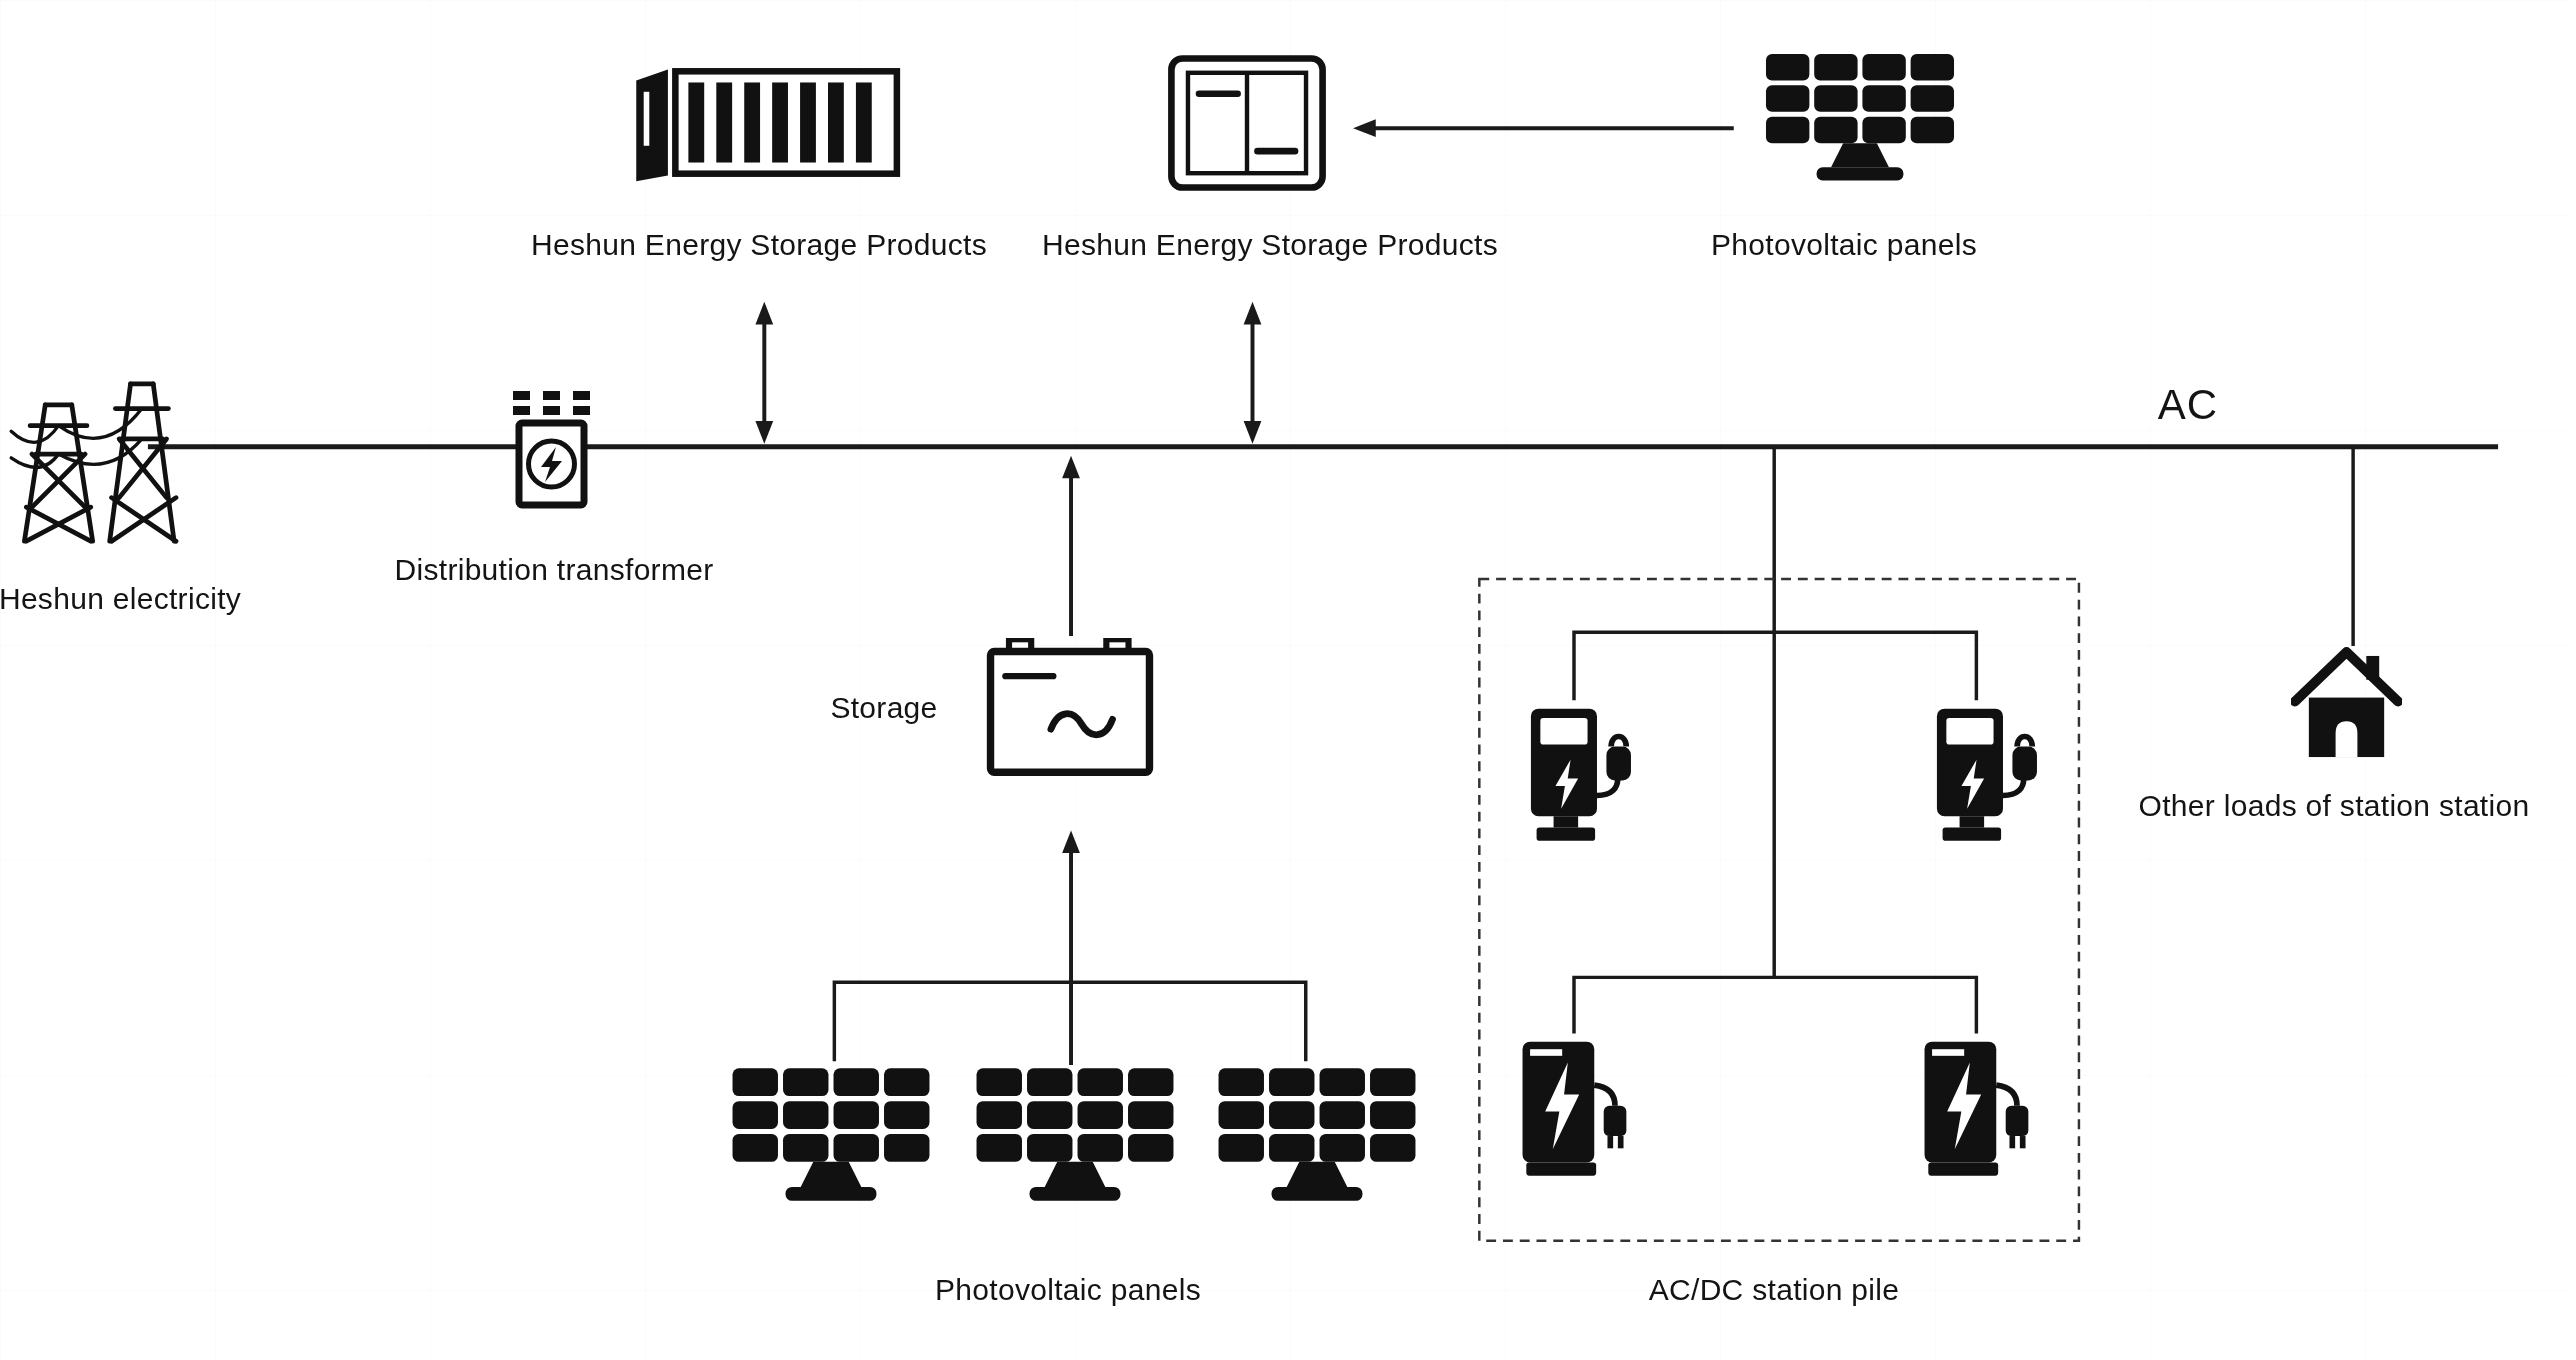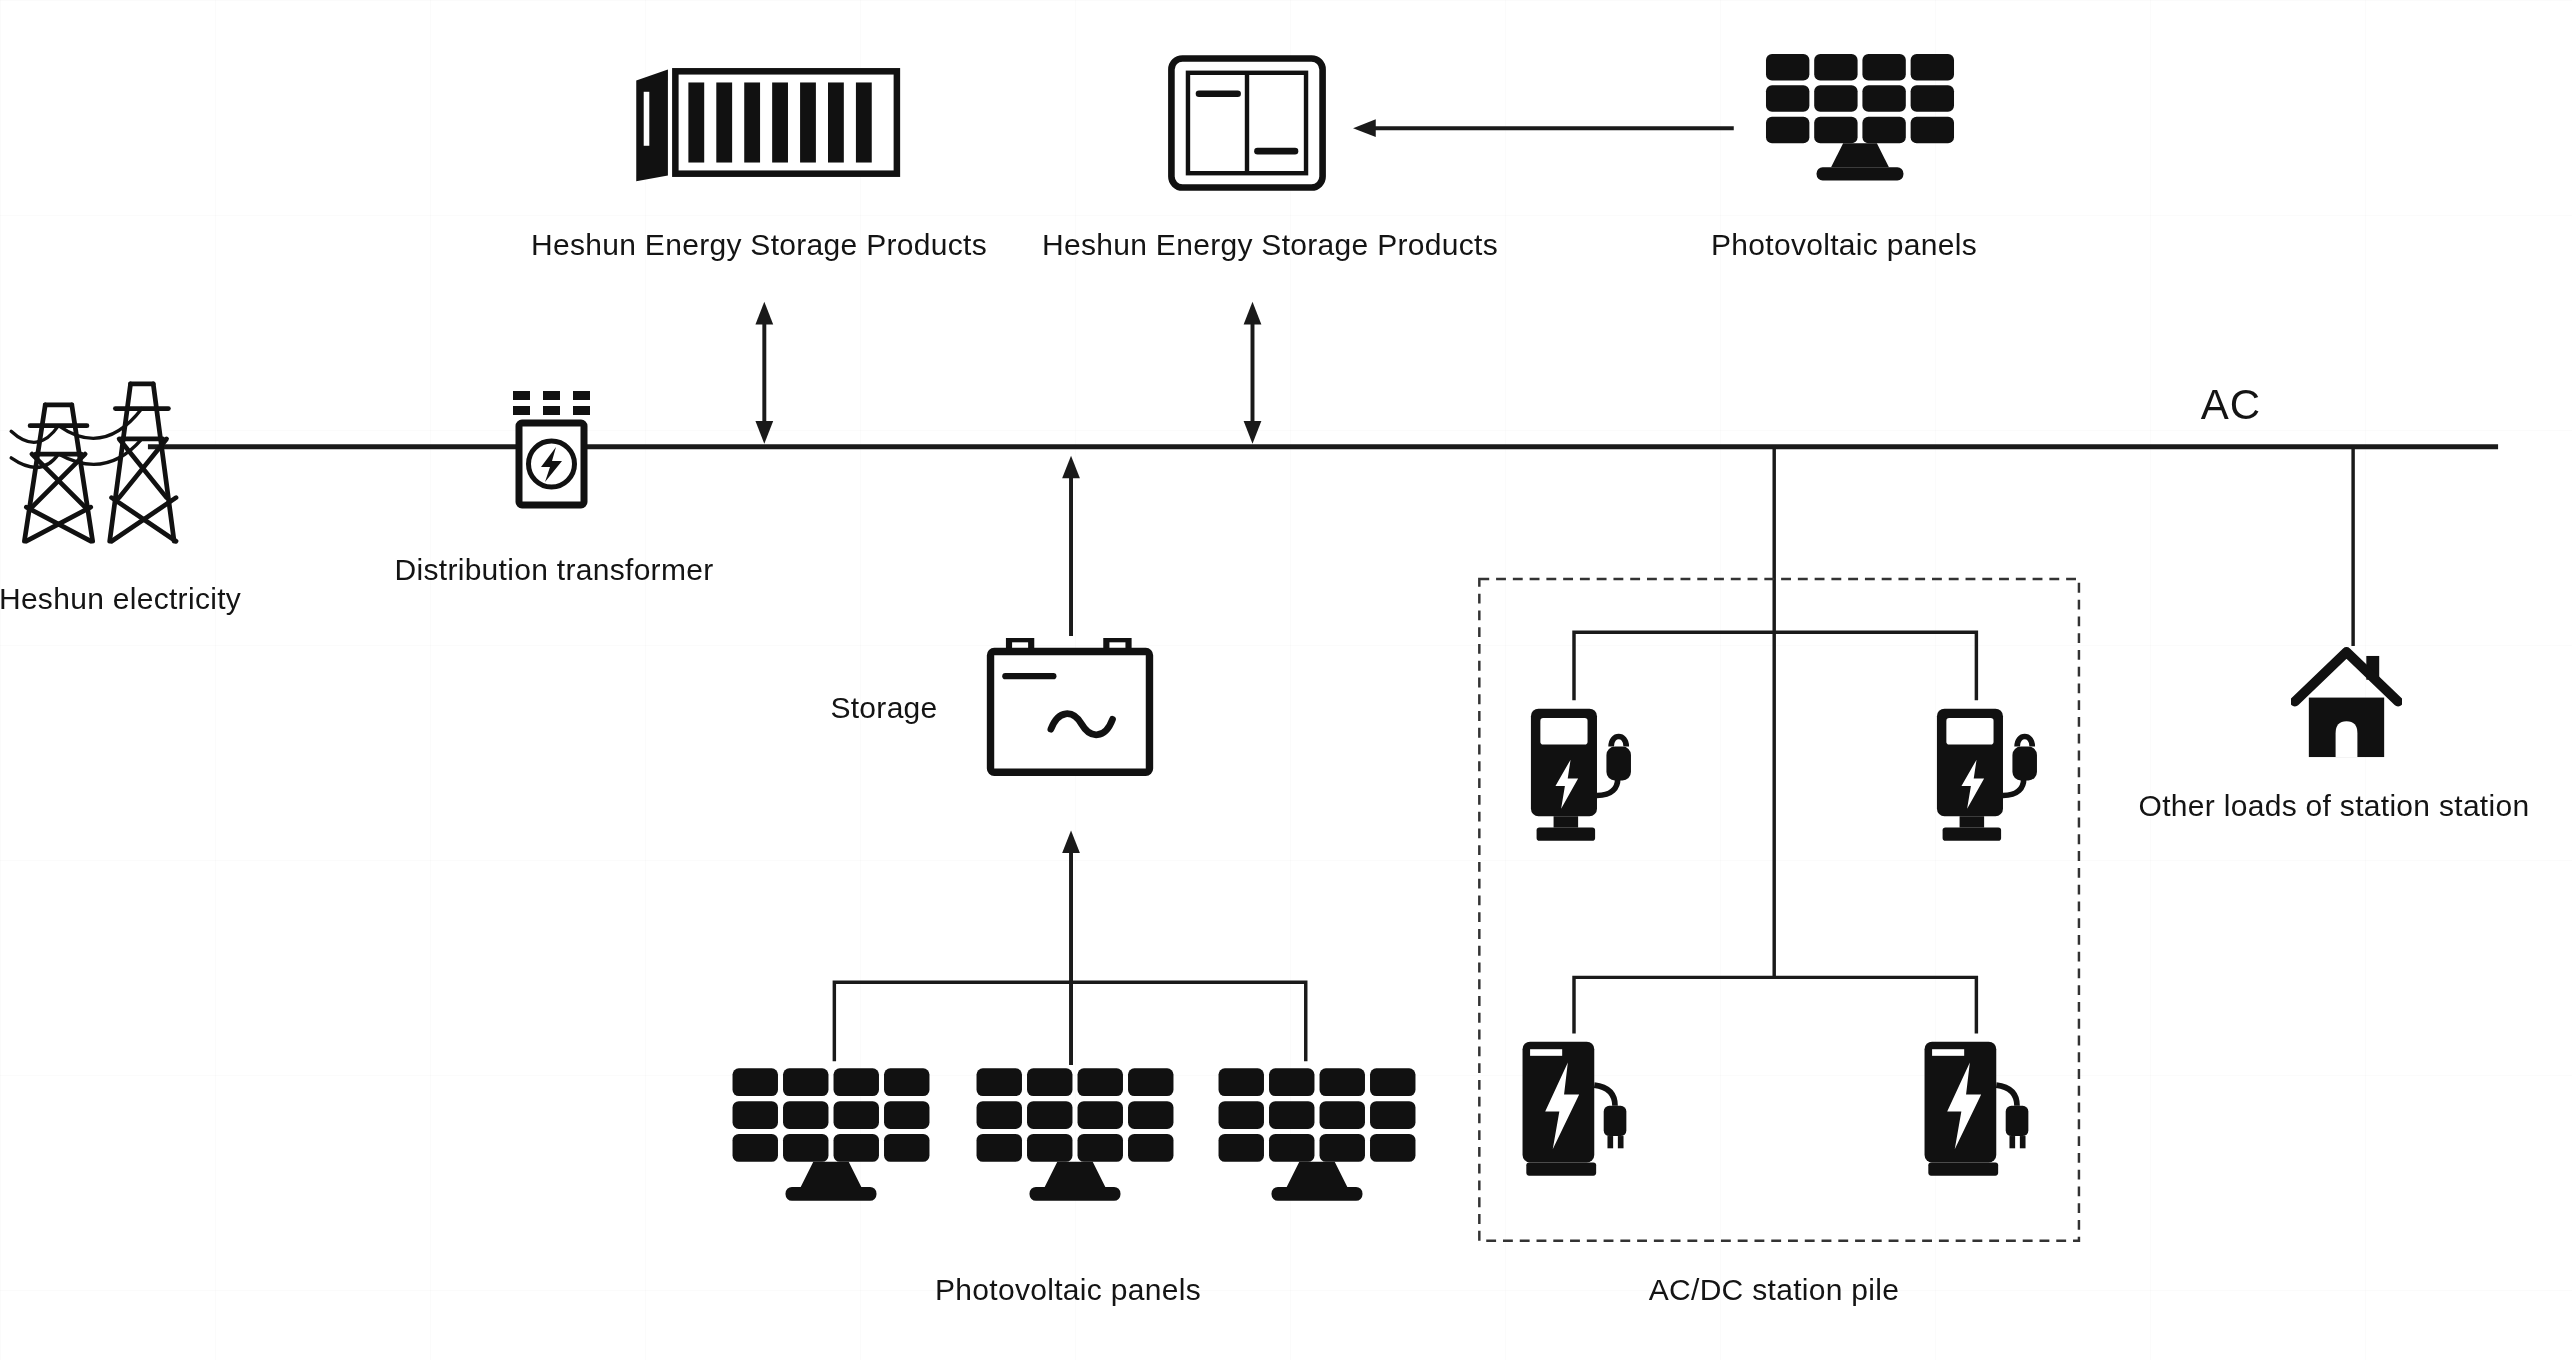--- a/index.html
+++ b/index.html
@@ -19,21 +19,21 @@
   .icon { position: absolute; }
   .icon svg { display: block; width: 100%; height: 100%; }
   .label {
     position: absolute;
     transform: translate(-50%, -50%);
     white-space: nowrap;
     font-size: 30px;
     color: #141414;
     letter-spacing: 0.3px;
   }
-  .label.ac { font-size: 42px; letter-spacing: 1px; margin-left: 43px; }
+  .label.ac { font-size: 42px; letter-spacing: 1px; }
   .ln { stroke: #1a1a1a; stroke-width: 3.5; fill: none; }
   .ln-bus { stroke: #1a1a1a; stroke-width: 5; fill: none; }
   .ln-arrow { stroke: #1a1a1a; stroke-width: 4; fill: none; }
   .head { fill: #1a1a1a; stroke: none; }
   .dash { stroke: #333333; stroke-width: 2.5; fill: none; stroke-dasharray: 10 7; }
 </style>
 </head>
 <body>
 
 <div class="canvas">

